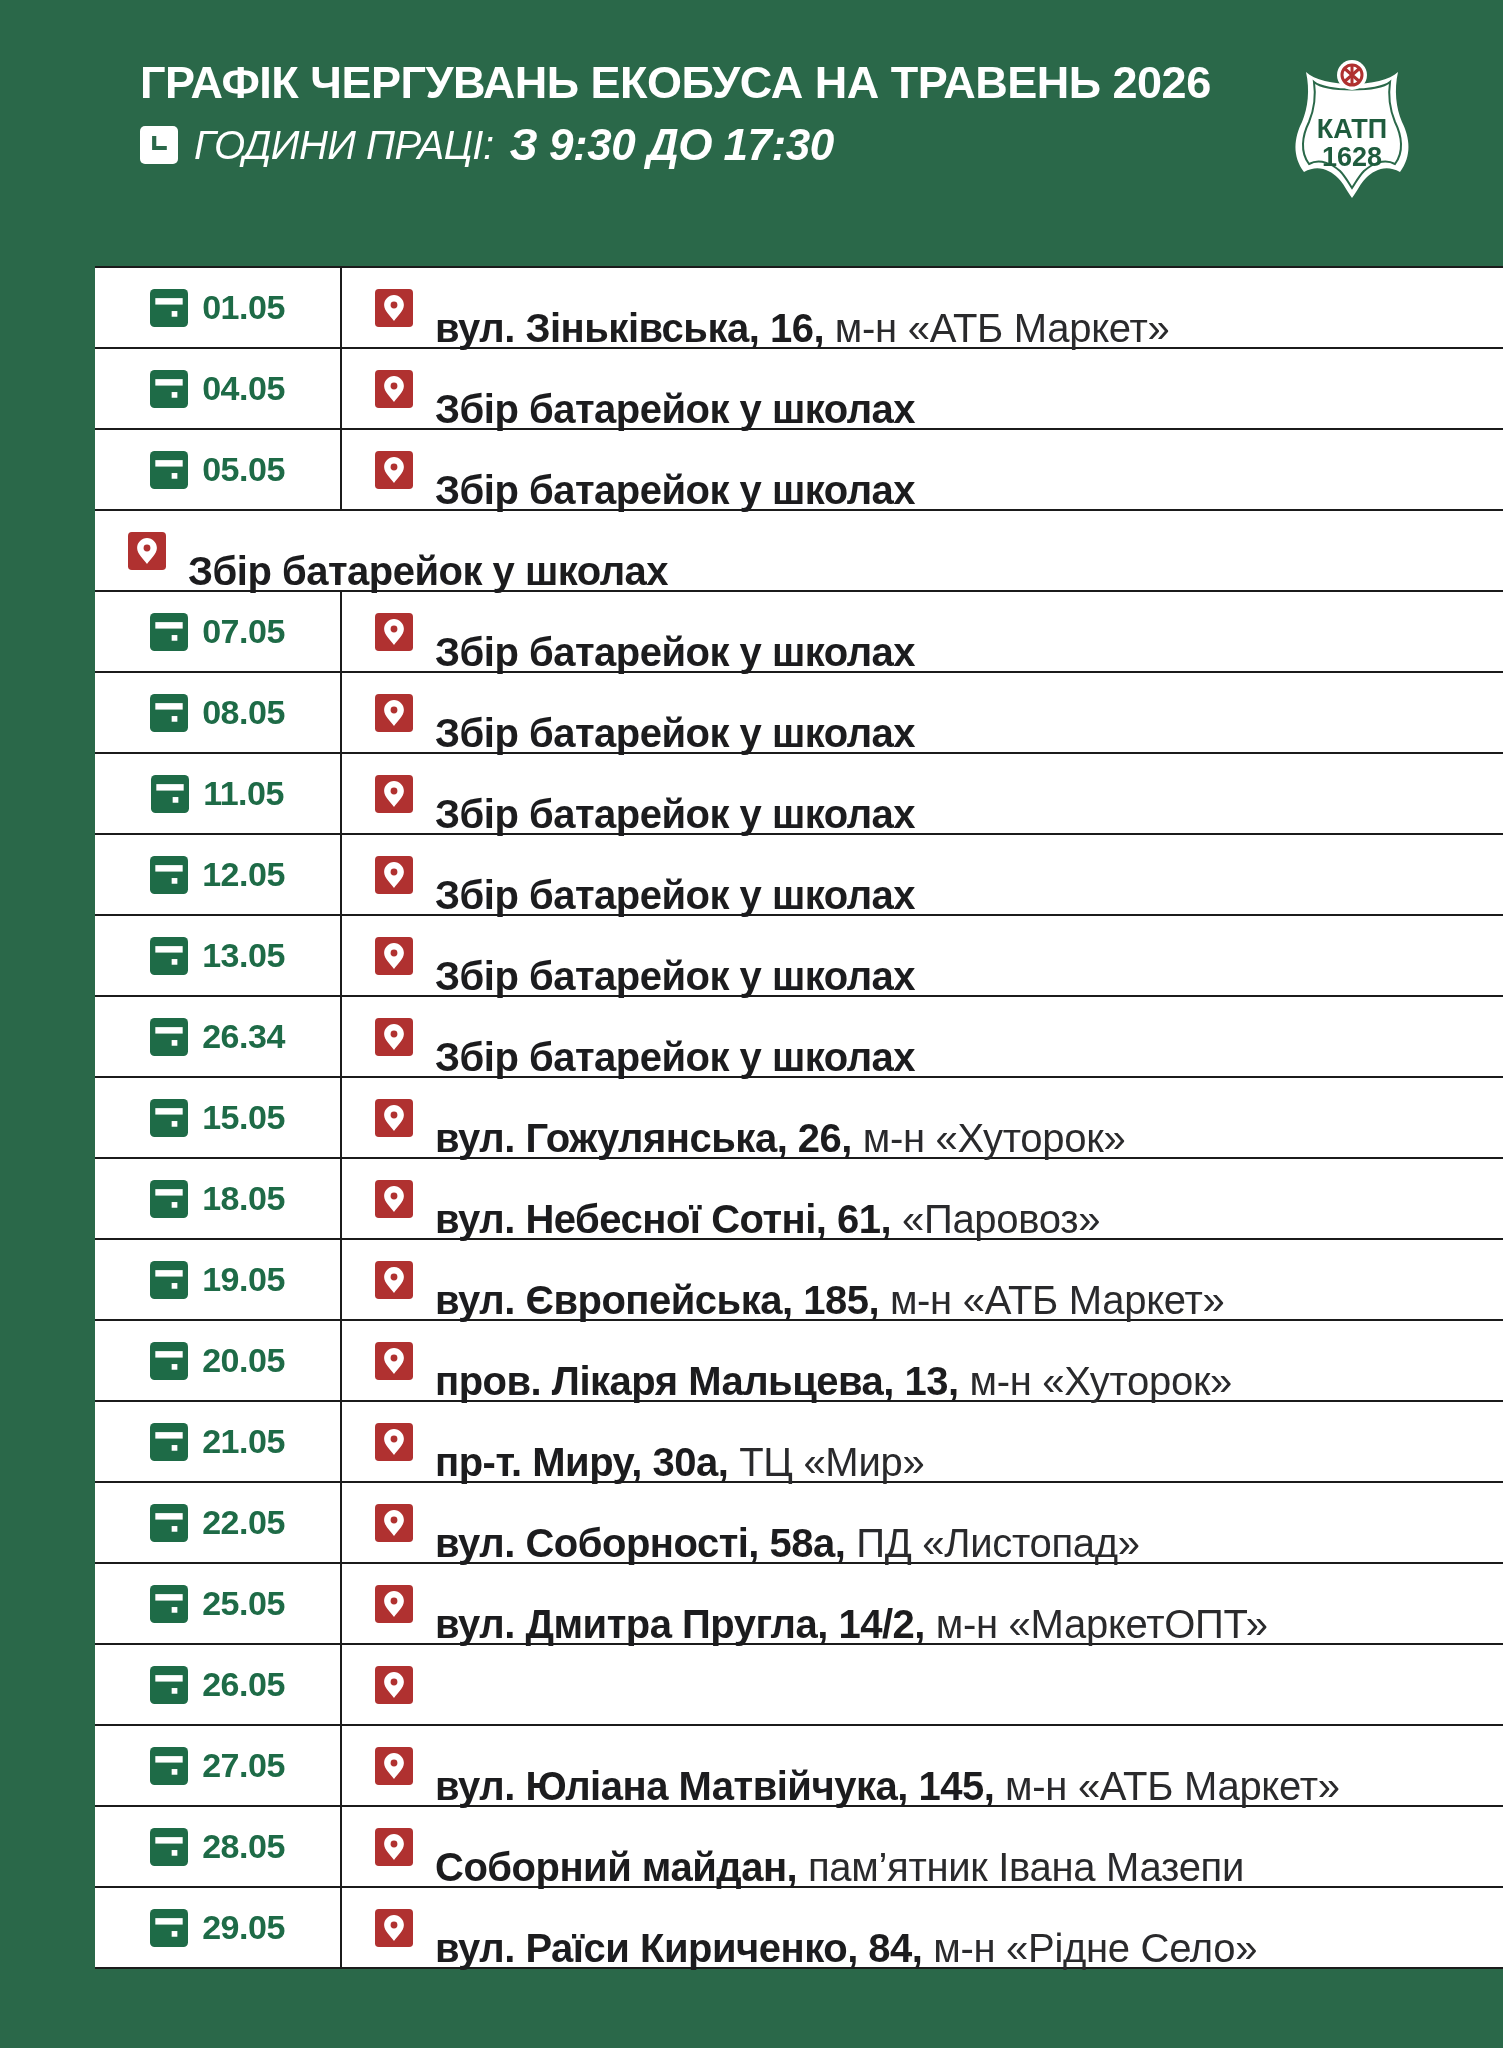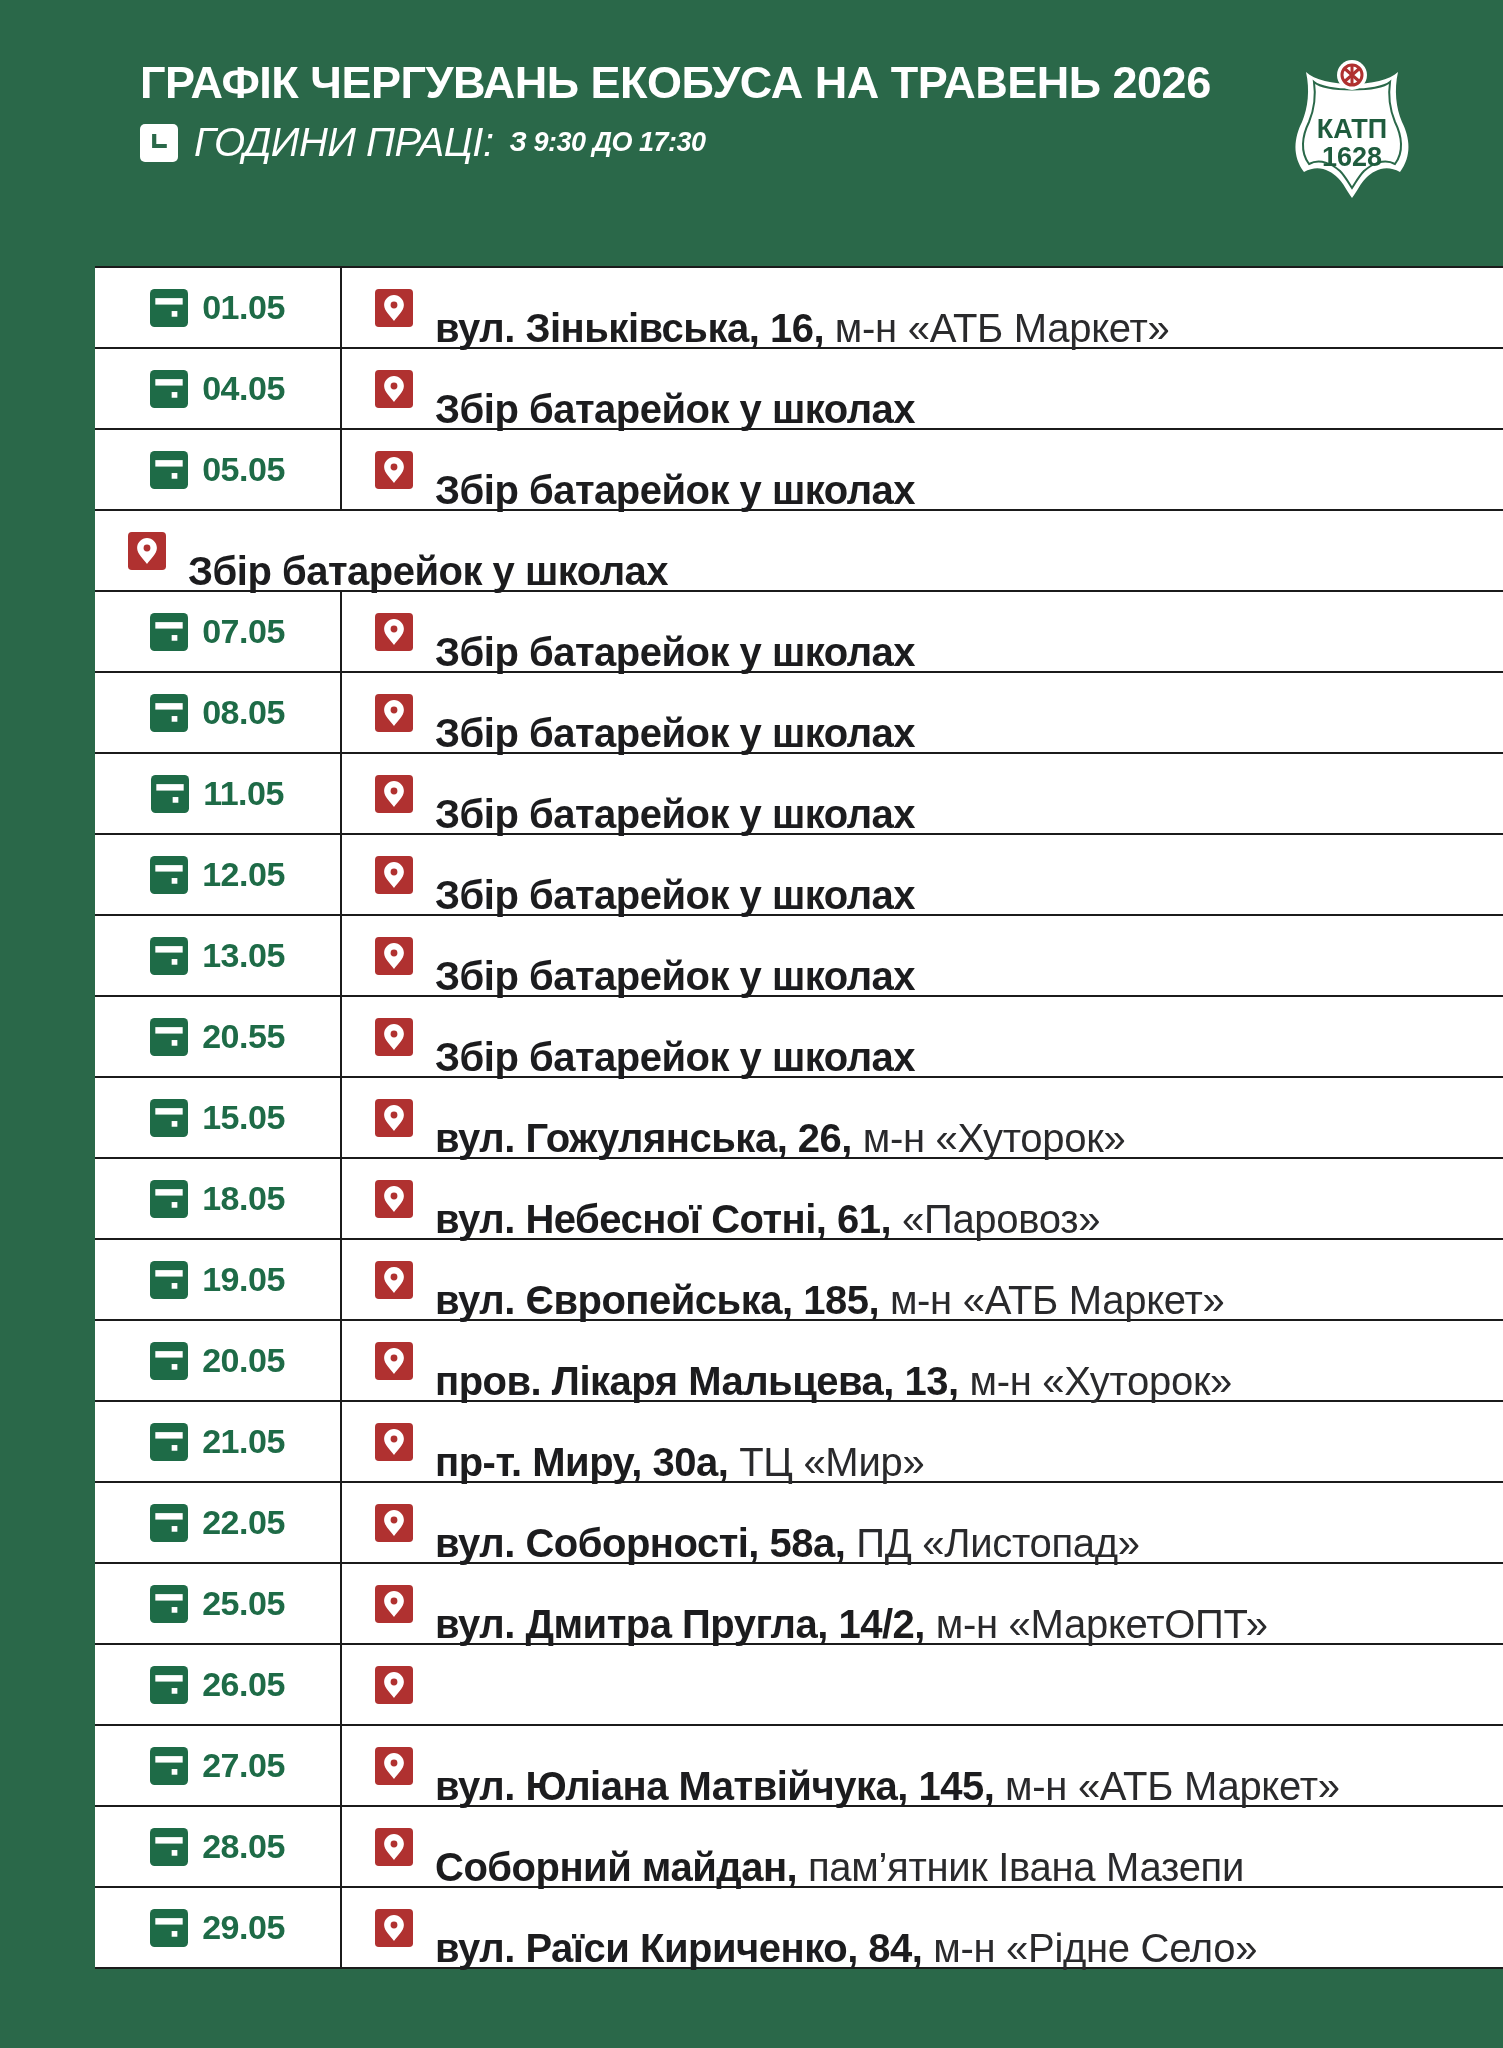--- a/index.html
+++ b/index.html
@@ -16,21 +16,21 @@
     color:#FFFFFF;font-size:45px;font-weight:800;line-height:1.12;
     letter-spacing:-0.5px;max-width:1170px;
   }
   .hours-line{display:flex;align-items:center;gap:16px;margin-top:12px;font-style:italic;}
   .clock-box{
     width:38px;height:38px;background:#FFFFFF;border-radius:5px;
     display:inline-flex;align-items:center;justify-content:center;flex:0 0 auto;
   }
   .clock-box svg{width:30px;height:30px;display:block;}
   .hours-label{color:#FFFFFF;font-size:40px;font-weight:400;letter-spacing:-0.5px;}
-  .hours-value{color:#FFFFFF;font-size:27px;font-weight:800;letter-spacing:-0.5px;}
+  .hours-value{color:#FFFFFF;font-size:44px;font-weight:800;letter-spacing:-0.5px;}
   
   .logo{position:absolute;right:-8px;top:0;width:128px;height:142px;}
   .logo svg{width:100%;height:100%;display:block;}
   
   .schedule{
     position:absolute;left:95px;top:266px;width:1477px;
     background:#FFFFFF;border-top:2px solid #1B1B1B;text-align:right;
   }
   .row{display:flex;height:79px;border-bottom:2px solid #1B1B1B;background:#FFFFFF;}
   .date-cell{
@@ -298,21 +298,21 @@
 
   <div class="row">
     <div class="cell date-cell">
       <span class="cal-icon">
         <svg viewBox="0 0 100 100" aria-hidden="true">
           <rect x="0" y="0" width="100" height="100" rx="12" fill="#1E6B47"></rect>
           <rect x="14" y="24" width="72" height="17" fill="#FFFFFF"></rect>
           <rect x="57" y="58" width="15" height="15" fill="#FFFFFF"></rect>
         </svg>
       </span>
-      <span class="date">20.55</span>
+      <span class="date">26.34</span>
     </div>
     <div class="cell loc-cell">
       <span class="pin-icon">
         <svg viewBox="0 0 100 100" aria-hidden="true">
           <rect x="0" y="0" width="100" height="100" rx="10" fill="#B03130"></rect>
           <path d="M50,16 C64,16 76,28 76,42 C76,58 58,72 50,84 C42,72 24,58 24,42 C24,28 36,16 50,16 Z" fill="#FFFFFF"></path>
           <circle cx="50" cy="42" r="9" fill="#B03130"></circle>
         </svg>
       </span>
       <span class="loc-text"><b>Збір батарейок у школах</b> <span></span></span>

